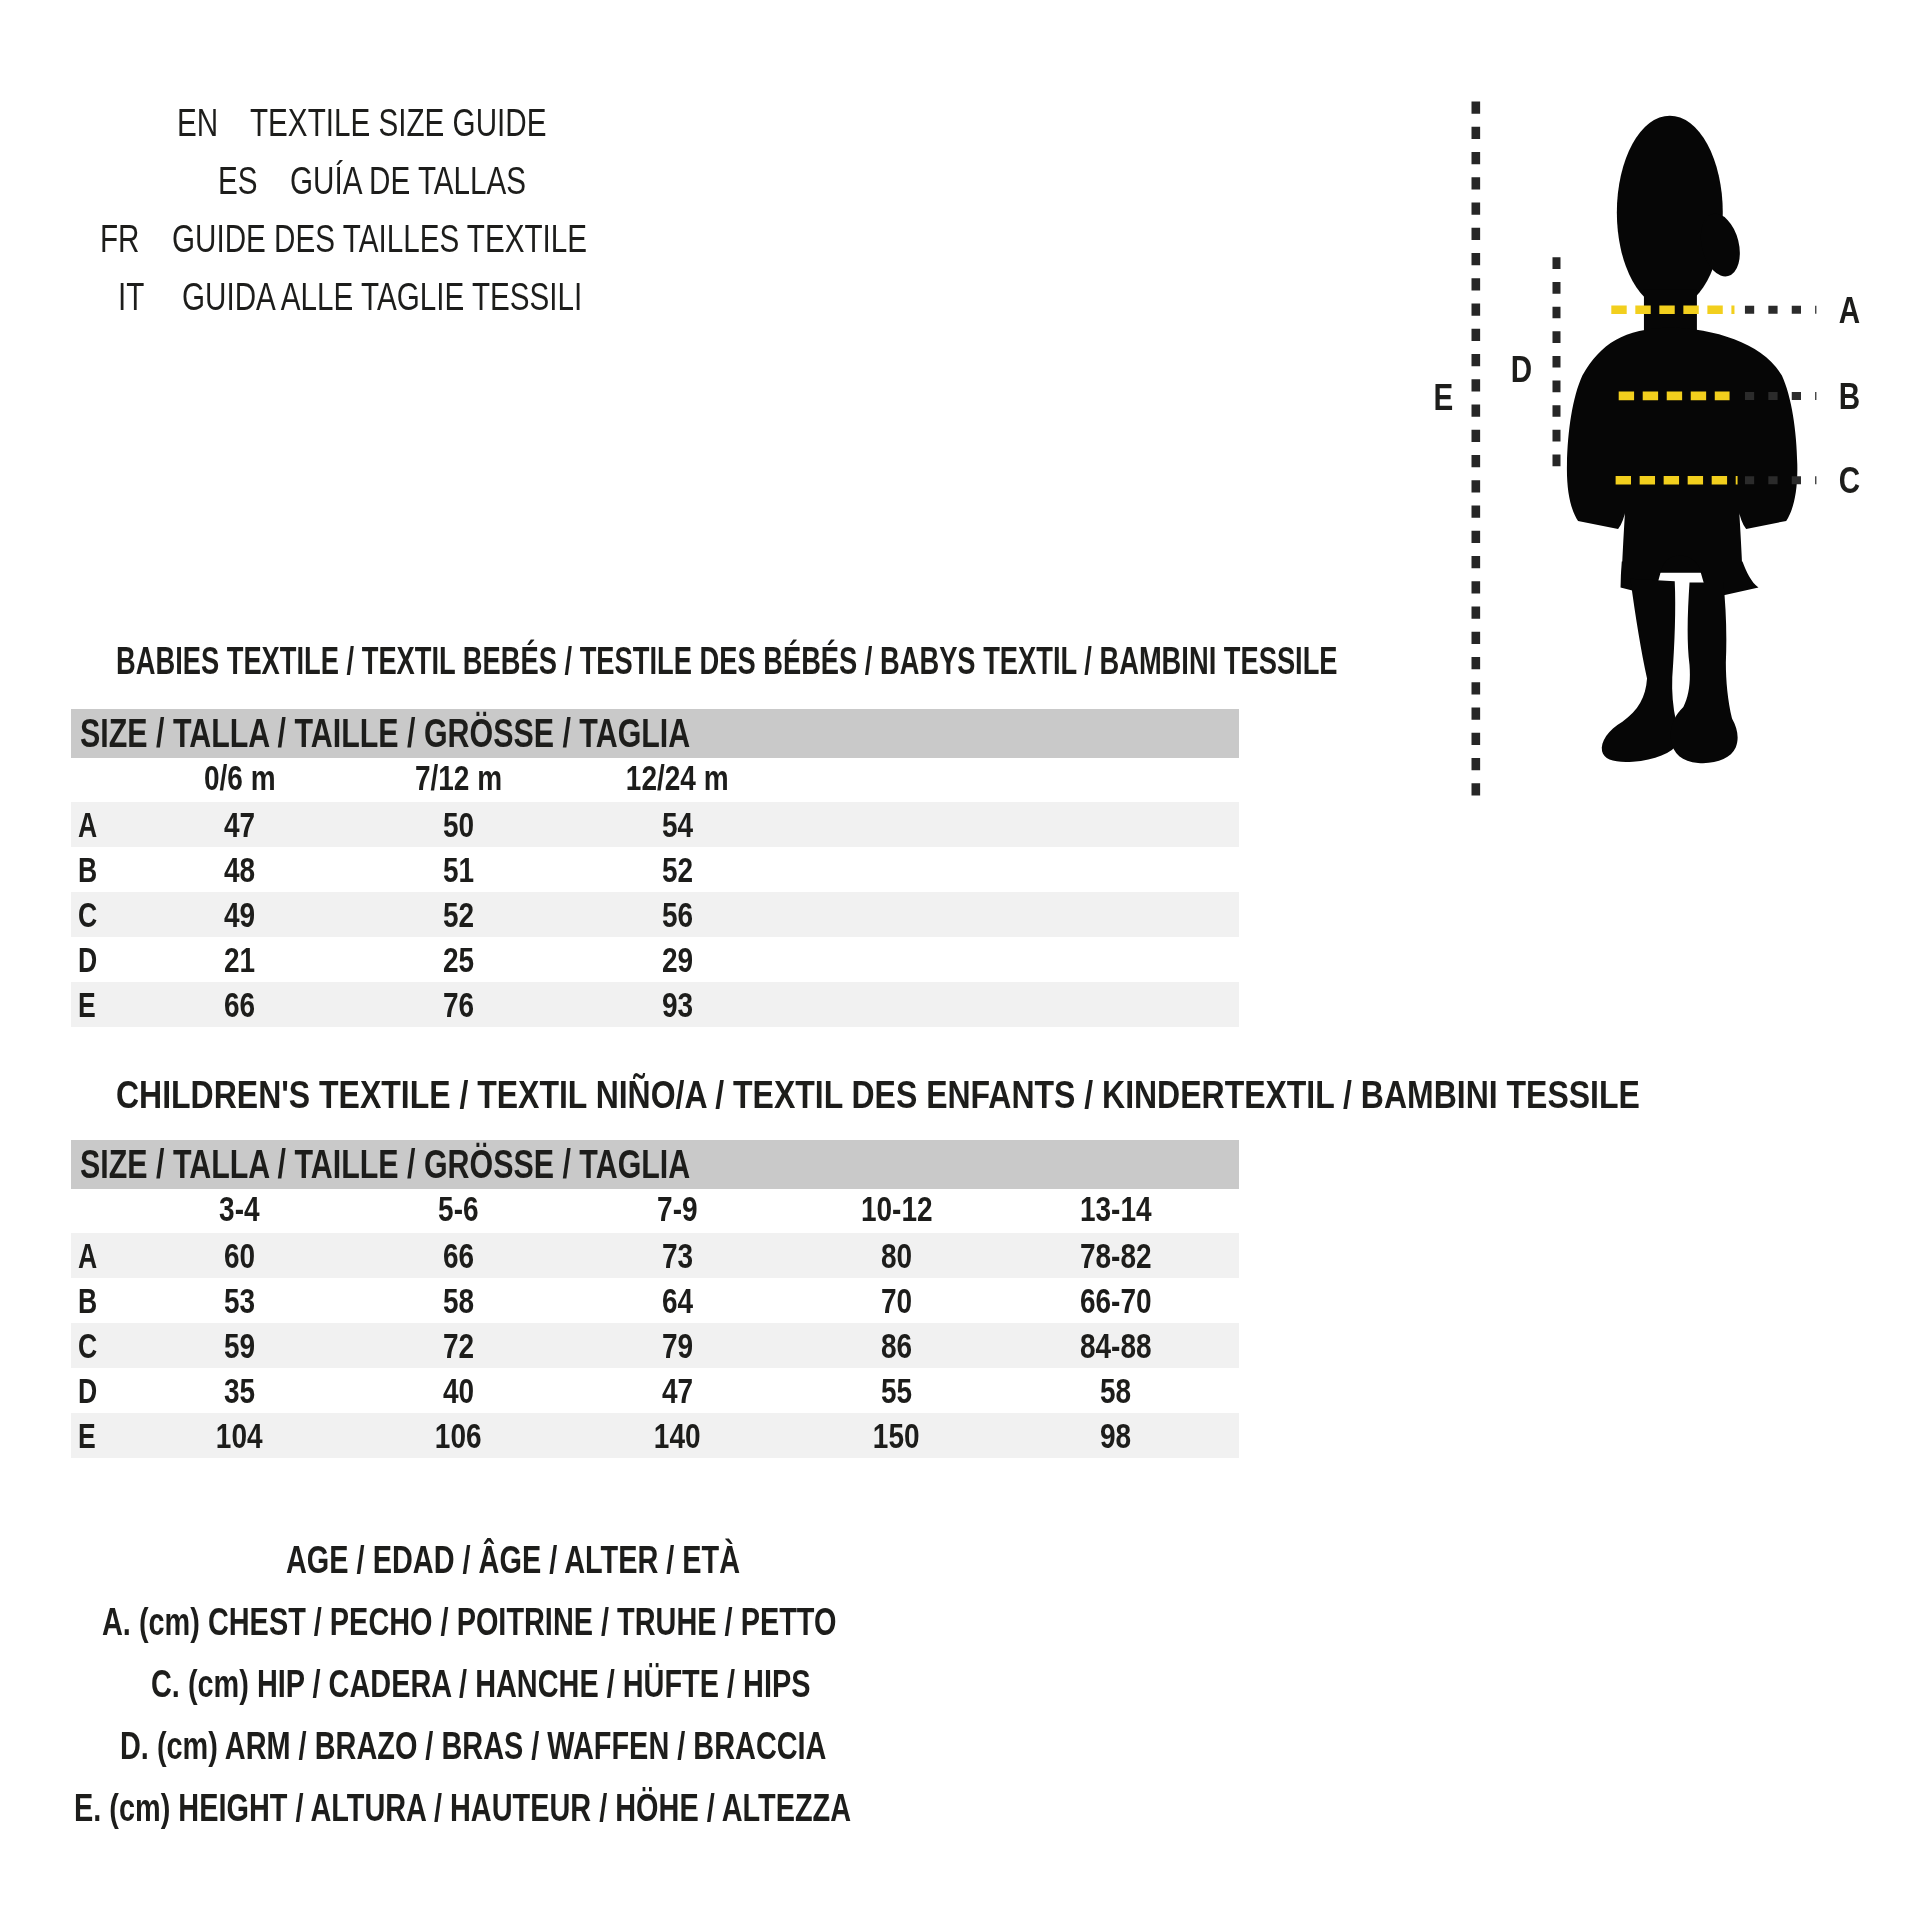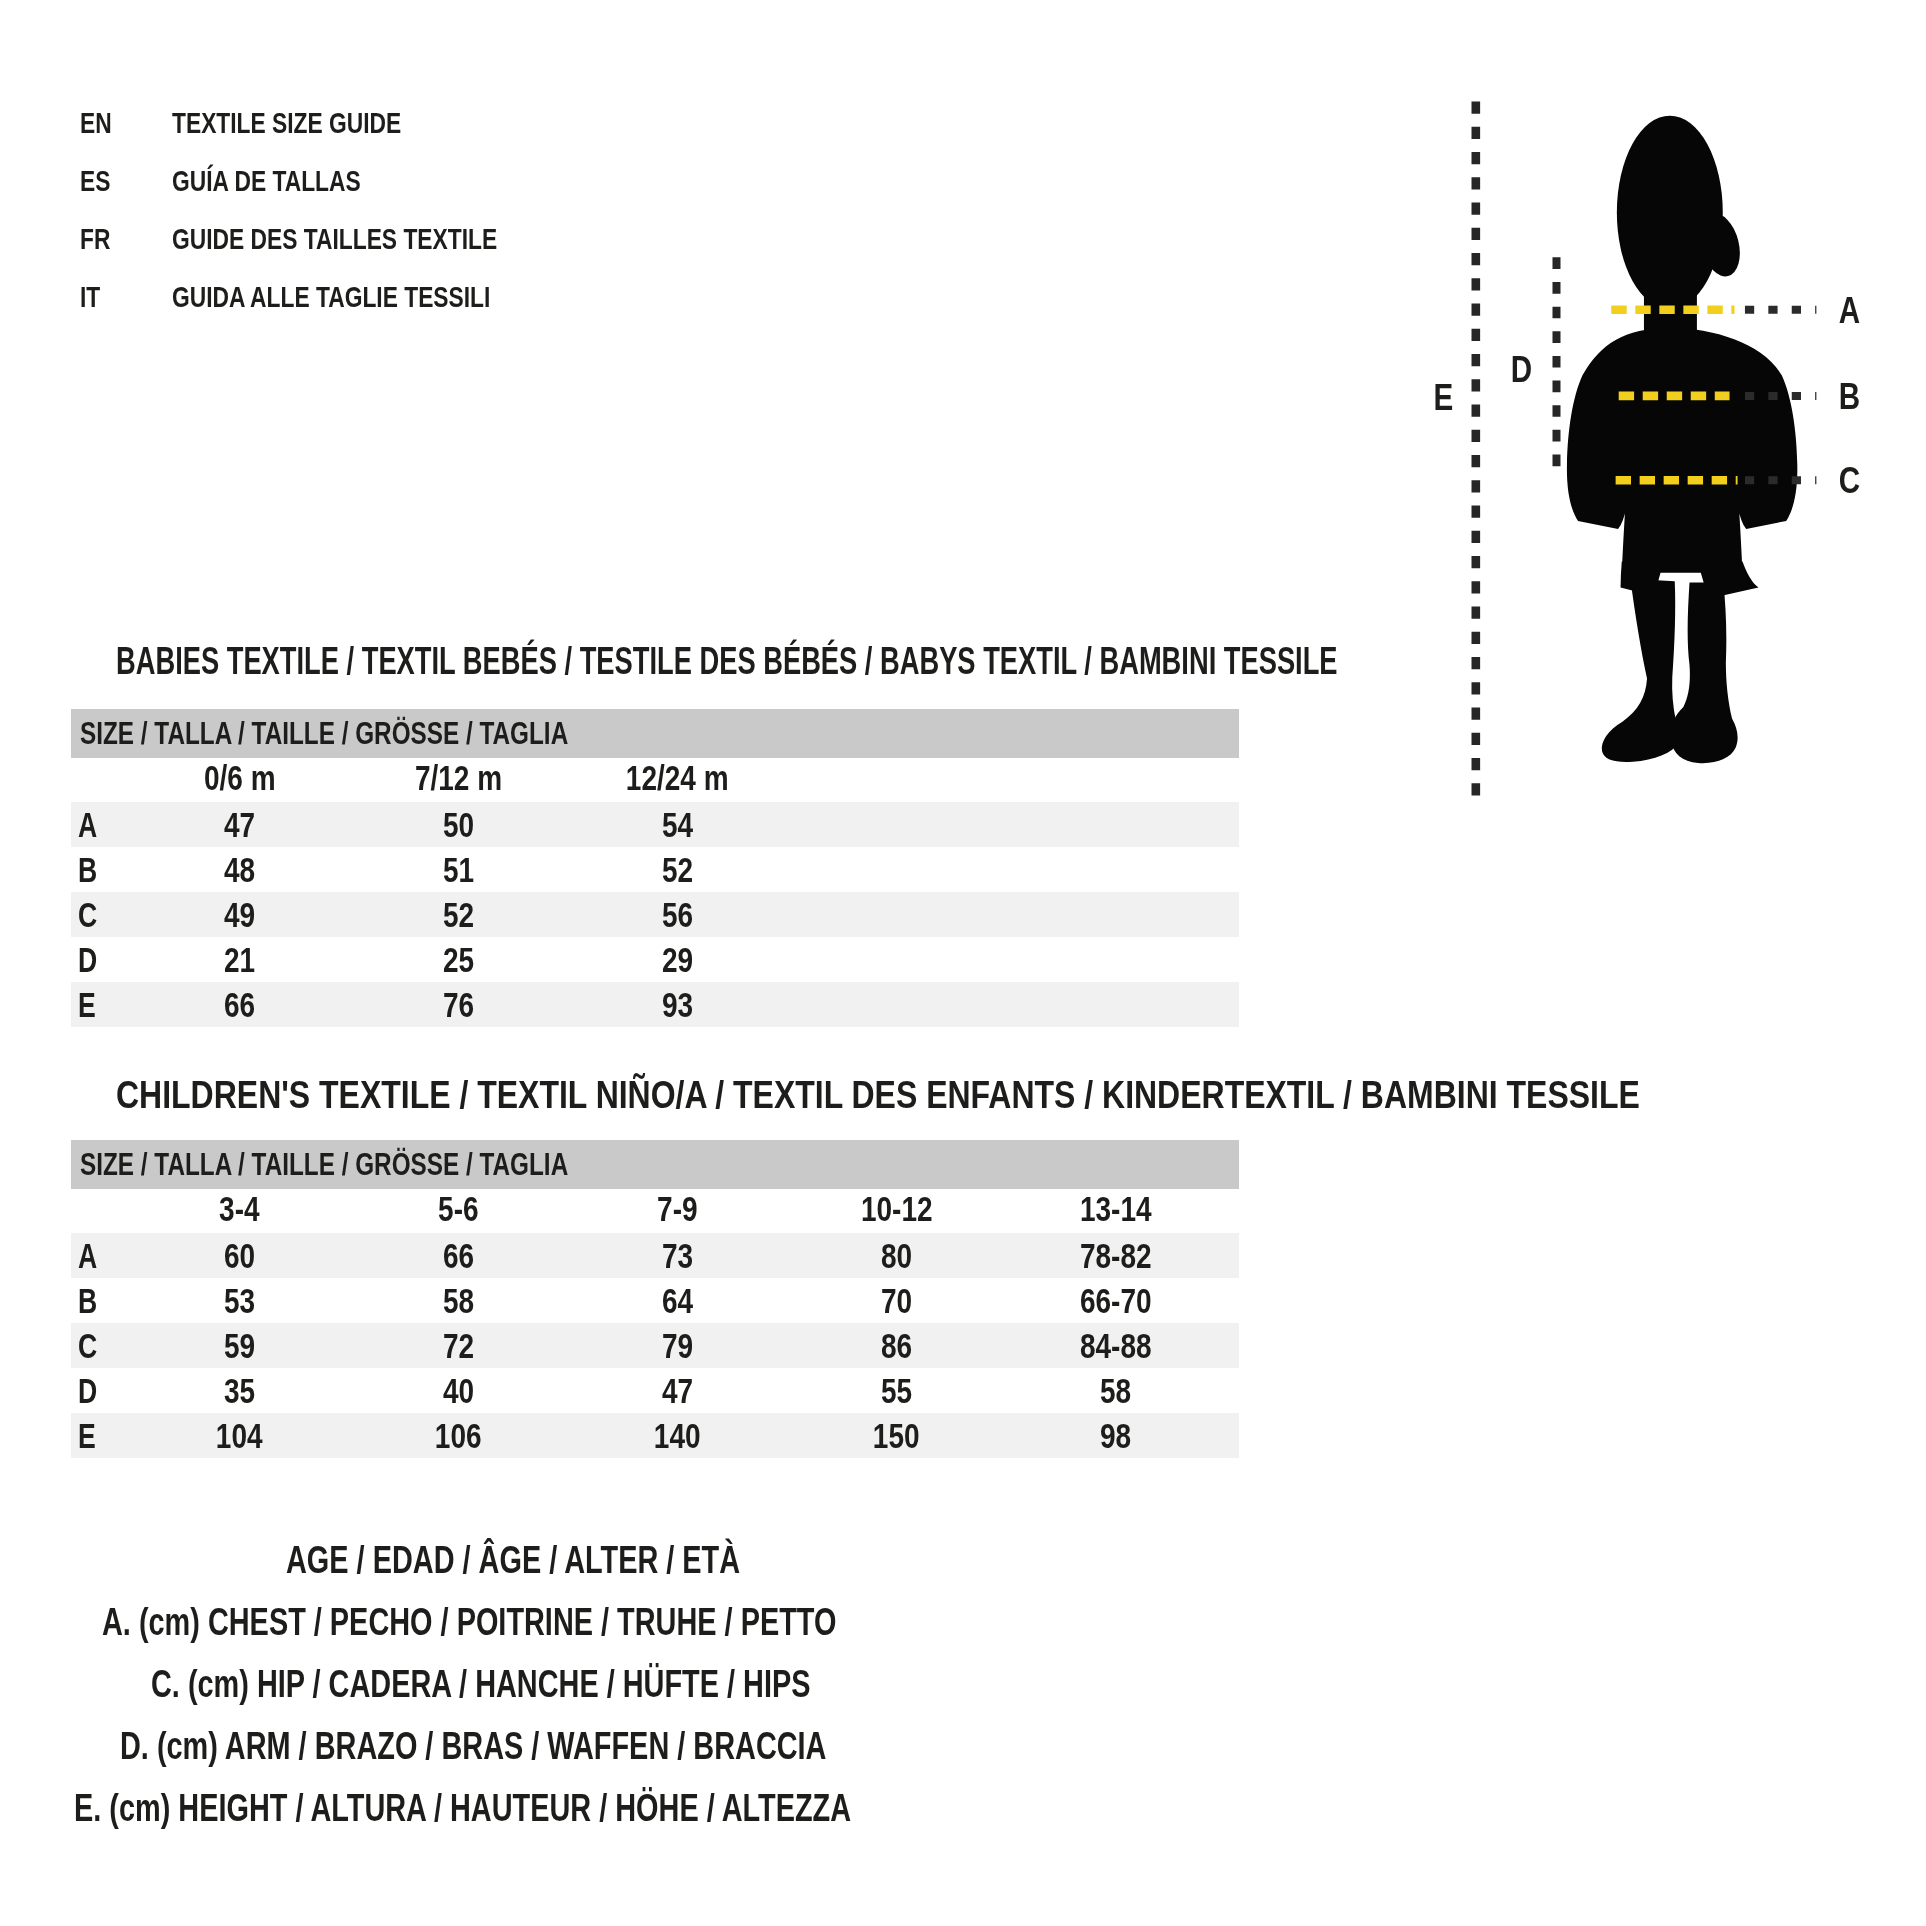--- a/index.html
+++ b/index.html
@@ -13,37 +13,37 @@
   .page { position: absolute; left: 0; top: 0; width: 1926px; height: 1926px; }
 
   
   .cx  { display: inline-block; transform: scaleX(0.76); transform-origin: 0 50%; white-space: nowrap; }
   .cxc { display: inline-block; transform: scaleX(0.80); transform-origin: 50% 50%; white-space: nowrap; }
   .cx-tight { display: inline-block; transform: scaleX(0.70); transform-origin: 0 50%; white-space: nowrap; }
   .cx-wide  { display: inline-block; transform: scaleX(0.82); transform-origin: 0 50%; white-space: nowrap; }
 
   
   .langs { position: absolute; left: 80px; top: 94px; }
-  .lang-row { height: 58px; line-height: 58px; font-size: 30px; font-weight: 700; }
+  .lang-row { height: 58px; line-height: 58px; font-size: 39px; font-weight: 400; text-align: center; }
   .lang-code { display: inline-block; width: 92px; vertical-align: top; }
 
   
   .section-heading { position: absolute; left: 71px; height: 49px; line-height: 49px; font-size: 39px; font-weight: 700; margin-left: 45px; }
   #babies-heading   { top: 636px; }
   #children-heading { top: 1070px; }
 
   
   .size-table { position: absolute; left: 71px; width: 1168px; }
   #babies-table   { top: 709px; }
   #children-table { top: 1140px; }
   .size-bar {
     height: 49px; background: #c9c9c9;
     display: flex; align-items: center;
     padding-left: 8.6px; box-sizing: border-box;
-    font-size: 32px; font-weight: 700;
+    font-size: 40px; font-weight: 700;
   }
   .thead-row { height: 44px; display: flex; align-items: flex-start; font-size: 35px; font-weight: 700; }
   .t-row     { height: 45px; display: flex; align-items: center; font-size: 35px; font-weight: 700; }
   .t-row.shaded { background: #f1f1f1; }
   .cell-letter { width: 59px; padding-left: 7.4px; box-sizing: border-box; }
   .cell { width: 219px; text-align: center; }
 
   
   .legend { position: absolute; left: 74px; top: 1529px; text-align: center; }
   .legend-line { height: 62px; line-height: 62px; font-size: 38px; font-weight: 700; }

